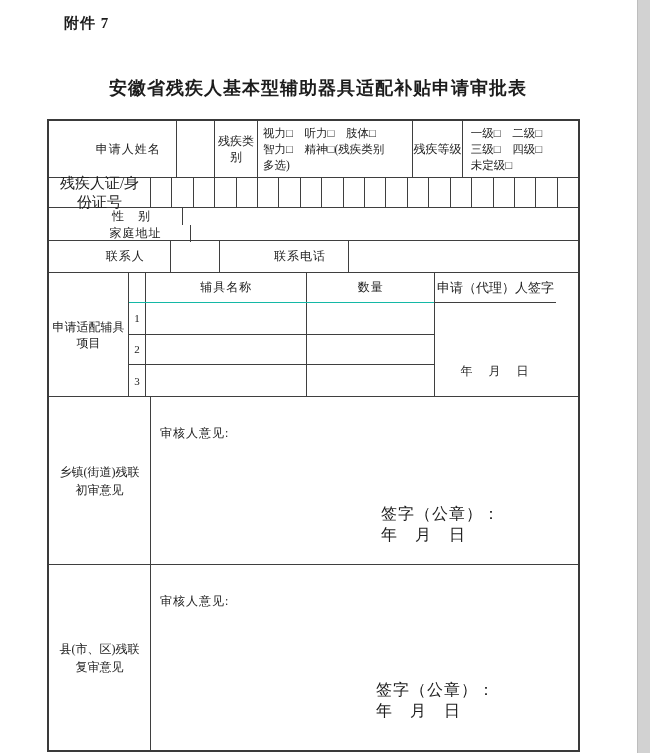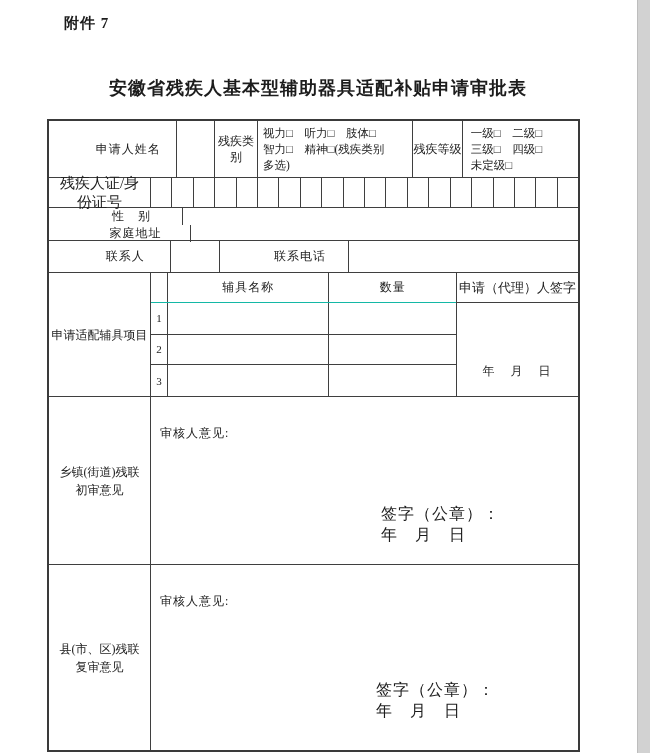--- a/index.html
+++ b/index.html
@@ -60,21 +60,21 @@
   .idlabel { font-size:15px; padding:0 6px; letter-spacing:0; }
   .idcells { flex:1; display:flex; }
   .idcell { flex:1; border-right:1px solid #3f3f3f; }
   .idcell:last-child { border-right:none; }
 
   .r3 .w-val, .r4 .w-val { width:56px; }
   .r3 .w-sub, .r4 .w-sub { width:110px; }
   .r3 .w-wide, .r4 .w-wide { width:261px; }
 
   
-  .mid-left { width:102px; border-right:1px solid #3f3f3f; display:flex; flex-direction:row; align-items:center; justify-content:center; }
+  .mid-left { width:80px; border-right:1px solid #3f3f3f; display:flex; flex-direction:column; align-items:center; justify-content:center; }
   .mid-main { width:306px; border-right:1px solid #3f3f3f; display:flex; flex-direction:column; }
   .mid-sign { width:121px; display:flex; flex-direction:column; }
   .mid-hrow { height:30px; display:flex; border-bottom:1px solid #14b8a6; }
   .mid-drow { height:32px; display:flex; border-bottom:1px solid #3f3f3f; }
   .mid-drow2 { height:31px; display:flex; border-bottom:1px solid #3f3f3f; }
   .mid-drow3 { height:31px; display:flex; }
   .w-num { width:17px; border-right:1px solid #3f3f3f; display:flex; align-items:center; justify-content:center; font-size:11px; }
   .w-name { width:162px; border-right:1px solid #3f3f3f; display:flex; align-items:center; justify-content:center; font-size:12px; letter-spacing:1px; }
   .w-qty { width:127px; display:flex; align-items:center; justify-content:center; font-size:12px; letter-spacing:1px; }
   .sign-head { height:30px; border-bottom:1px solid #3f3f3f; display:flex; align-items:center; justify-content:center; font-size:13px; }

